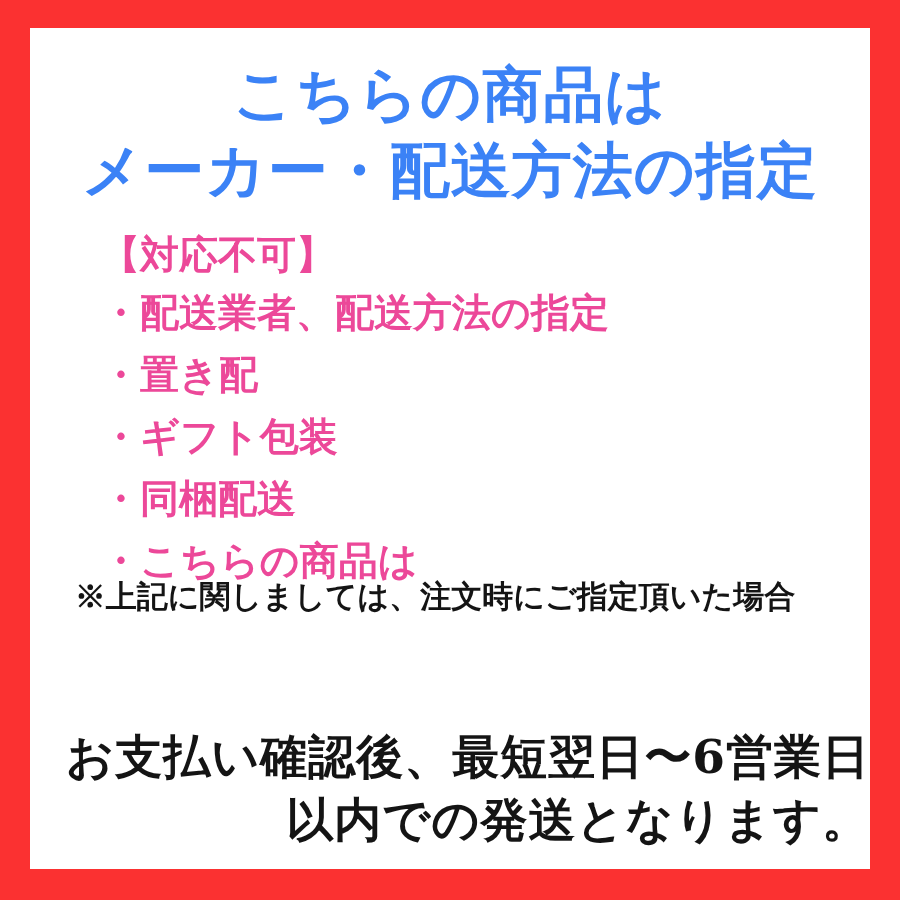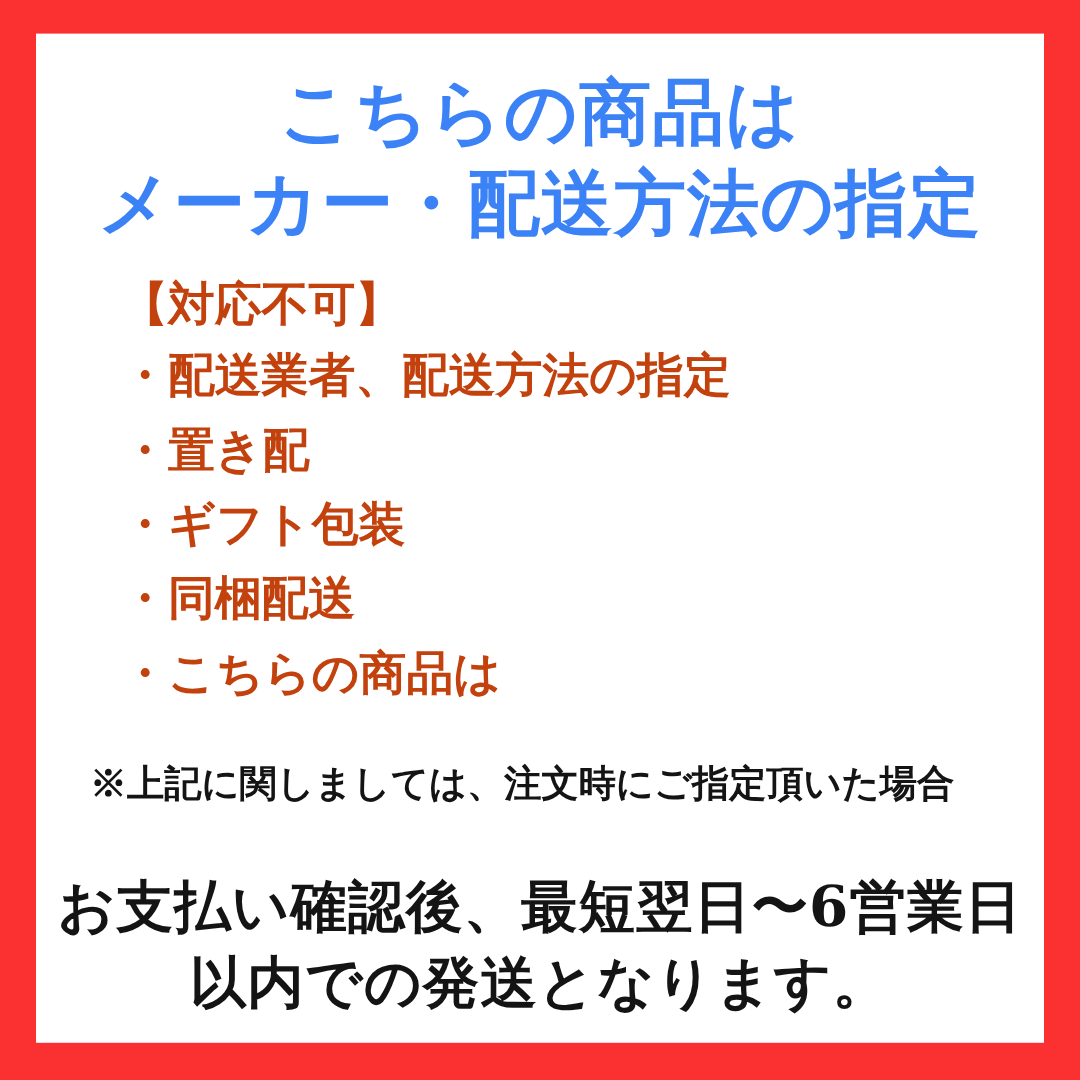--- a/index.html
+++ b/index.html
@@ -37,39 +37,39 @@
     color: #3b82f6;
     letter-spacing: 1px;
     white-space: nowrap;
   }
   .title .t-line { display: block; }
   .section {
     position: absolute;
     top: 195px;
     left: 71px;
     right: 34px;
-    color: #c2410c;
+    color: #ec4899;
     font-size: 39px;
     line-height: 62px;
     font-weight: 700;
   }
   .section-heading {
     display: block;
     white-space: nowrap;
   }
   .item-list {
     margin: 0;
     padding: 0;
     list-style: none;
   }
   .list-item { white-space: nowrap; font-family: Liberation Mono, monospace; }
   .bullet { display: inline; }
   .note {
     position: absolute;
-    top: 603px;
+    top: 546px;
     left: 0;
     right: 30px;
     margin: 0;
     text-align: center;
     font-size: 31px;
     line-height: 45px;
     font-weight: 700;
     color: #141414;
     white-space: nowrap;
   }
@@ -81,21 +81,21 @@
     right: 0;
     margin: 0;
     text-align: center;
     font-size: 47px;
     line-height: 63px;
     font-weight: 700;
     color: #141414;
     letter-spacing: 1px;
     white-space: nowrap;
   }
-  .shipping .ship-line { display: block; }
+  .shipping .ship-line { display: block; text-align: right; }
 </style>
 </head>
 <body>
 
 <div class="poster">
   <div class="inner">
 
     <h1 class="title">
       <span class="t-line">こちらの商品は</span>
       <span class="t-line">メーカー・配送方法の指定</span>

